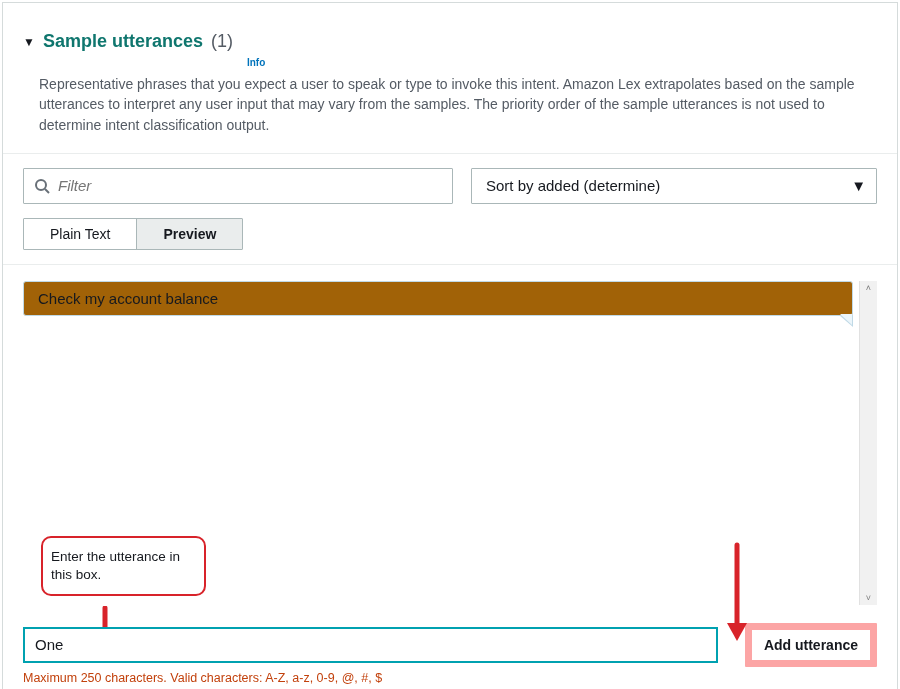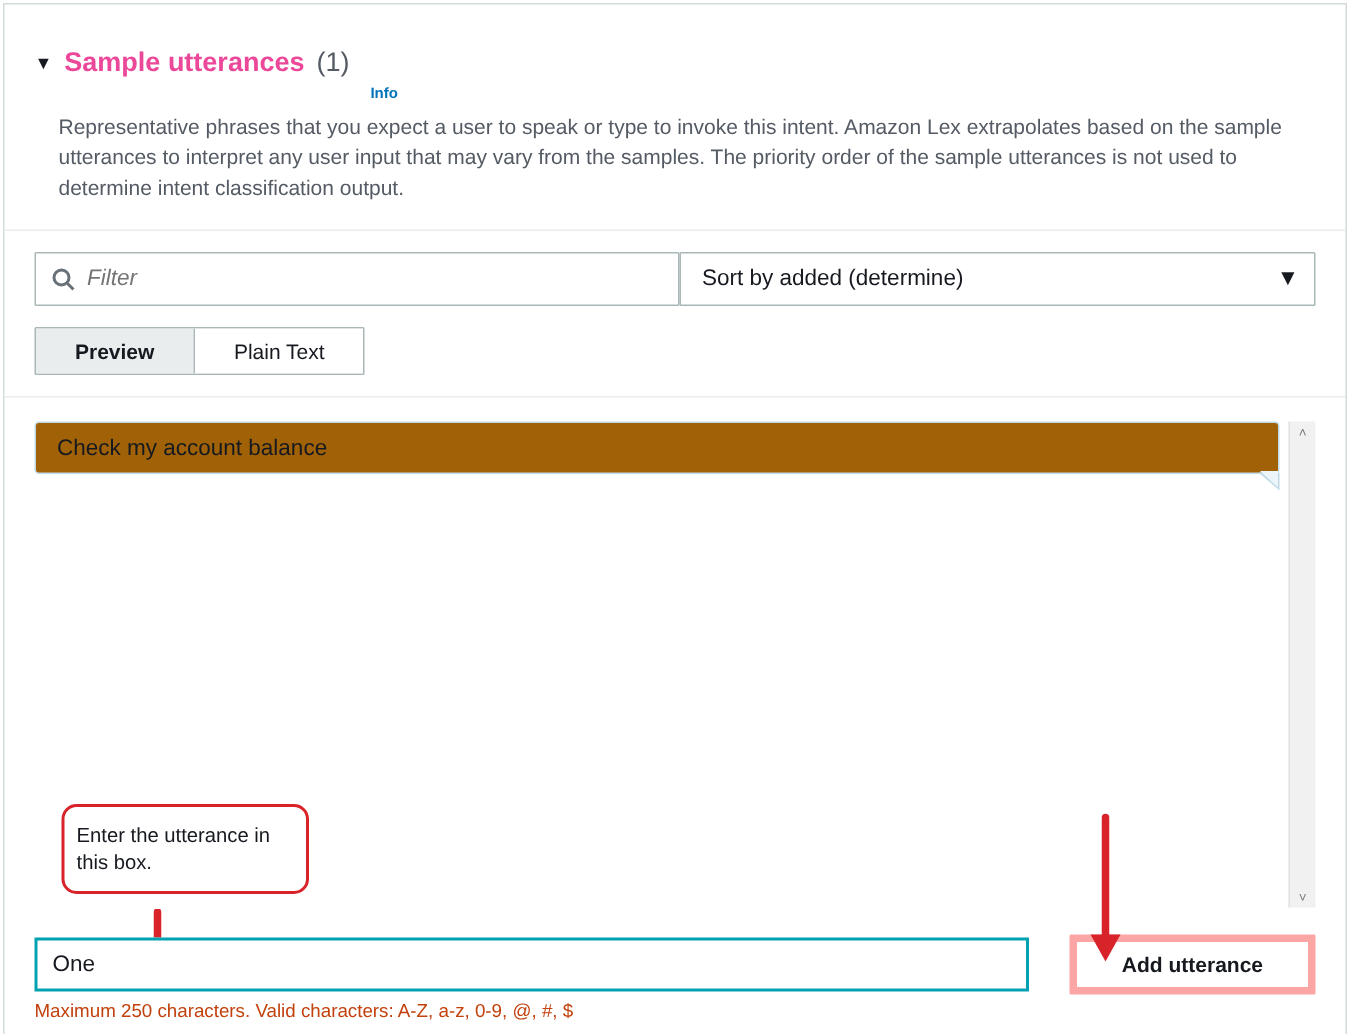--- a/index.html
+++ b/index.html
@@ -24,21 +24,21 @@
       margin-bottom: 6px;
     }
     .caret {
       font-size: 12px;
       color: #16191f;
       cursor: pointer;
     }
     .title {
       font-size: 18px;
       font-weight: 700;
-      color: #ec4899;
+      color: #0f766e;
     }
     .count {
       font-size: 18px;
       color: #545b64;
       font-weight: 400;
     }
     .info-link {
       color: #0073bb;
       font-size: 10px;
       font-weight: 700;
@@ -51,20 +51,21 @@
       font-size: 14px;
       line-height: 1.45;
       padding-left: 16px;
     }
     .controls-section {
       padding: 14px 20px 14px 20px;
       border-bottom: 1px solid #eaeded;
     }
     .controls-row {
       display: flex;
+      gap: 18px;
       margin-bottom: 14px;
       justify-content: center;
     }
     .filter-box, .sort-box {
       border: 1px solid #aab7b8;
       border-radius: 1px;
       height: 36px;
       display: flex;
       align-items: center;
       background: #fff;
@@ -211,25 +212,25 @@
     .utterance-input {
       flex: 1;
       border: 2px solid #00a1b0;
       height: 36px;
       padding: 0 10px;
       font-size: 15px;
       color: #16191f;
       outline: none;
     }
     .add-btn {
-      border: 5px solid #fca5a5;
+      border: 7px solid #fca5a5;
       background: #fff;
       color: #16191f;
       font-size: 14px;
-      padding: 7px 30px;
+      padding: 7px 12px;
       cursor: pointer;
       border-radius: 1px;
       font-weight: 700;
     }
     .hints {
       padding: 0 20px 10px 20px;
       color: #c2410c;
       font-size: 12.5px;
     }
     .search-icon-svg { width:16px; height:16px; }
@@ -257,22 +258,22 @@
           <line x1="11" y1="11" x2="15" y2="15"></line>
         </svg>
         <input type="text" placeholder="Filter" style="">
       </div>
       <div class="sort-box">
         <span>Sort by added (determine)</span>
         <span class="caret-down">▼</span>
       </div>
     </div>
     <div class="toggle-group">
+      <button class="toggle-btn">Plain Text</button>
       <button class="toggle-btn active">Preview</button>
-      <button class="toggle-btn">Plain Text</button>
     </div>
   </div>
 
   <div class="preview-area">
     <div class="preview-scroll">
       <div class="bubble">
         <span>Check my account balance</span>
       </div>
 
       <div class="callout">

